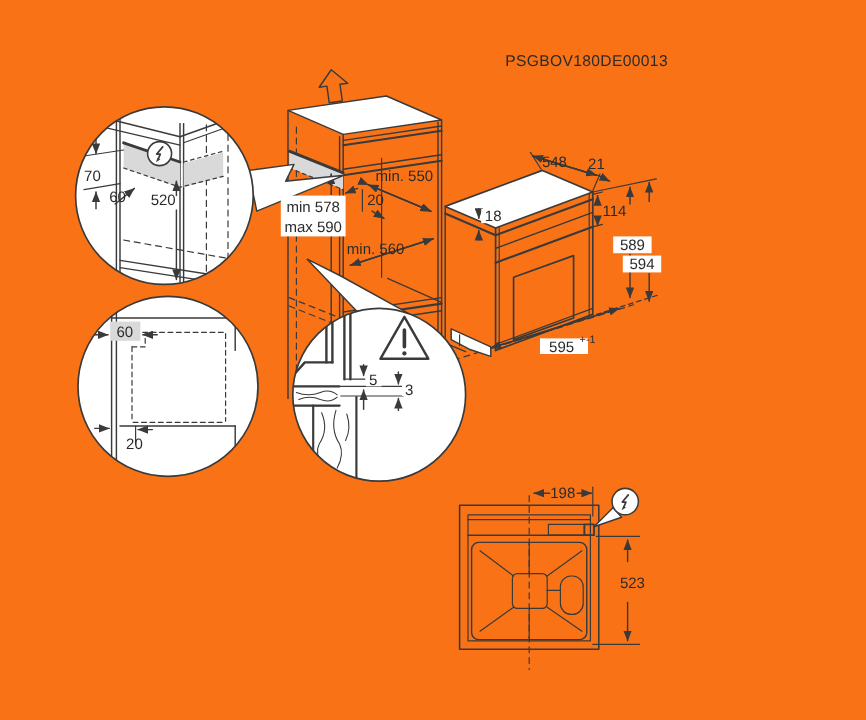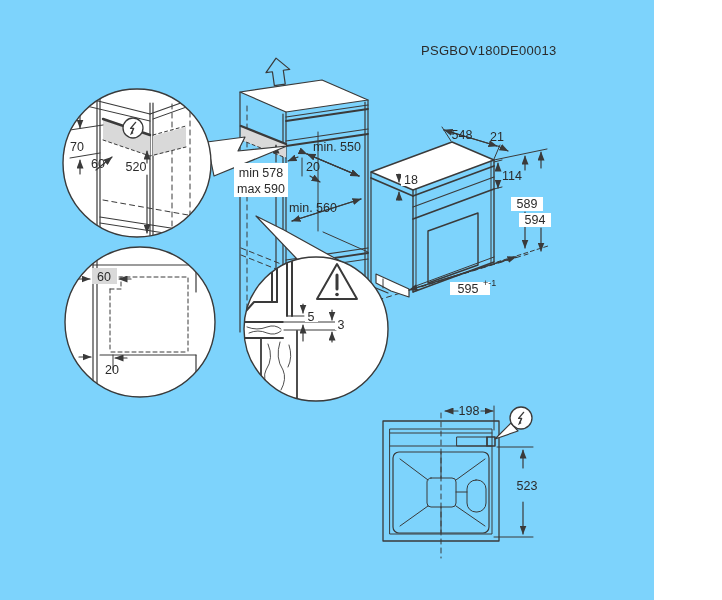--- a/index.html
+++ b/index.html
@@ -1,16 +1,16 @@
 <!DOCTYPE html>
 <html><head>
 <meta charset="utf-8">
 <style>
   html,body{margin:0;padding:0;background:#ffffff;}
-  .stage{position:relative;width:654px;height:600px;background:#7dd3fc;overflow:hidden;
+  .stage{position:relative;width:722px;height:600px;background:#f97316;overflow:hidden;
          font-family:"Liberation Sans", sans-serif;}
   svg text{font-family:"Liberation Sans", sans-serif;fill:#2b2b2b;}
   .dim{font-size:12.5px;}
   .dim-sup{font-size:9px;}
   .code{font-size:13px;letter-spacing:.3px;}
 </style>
 </head>
 <body>
 
 <div class="stage">

